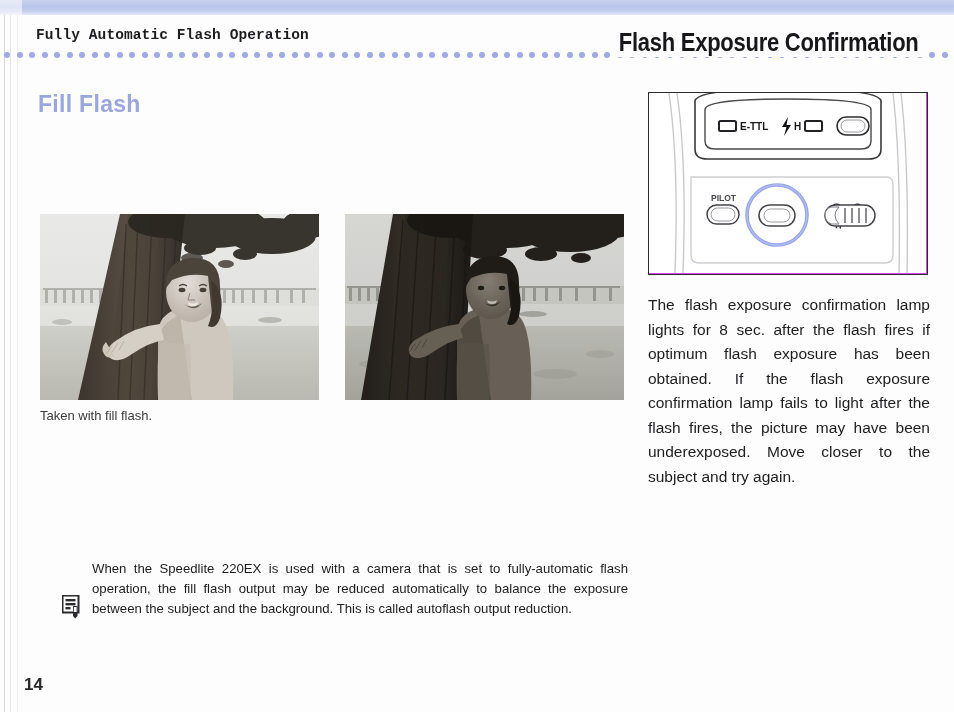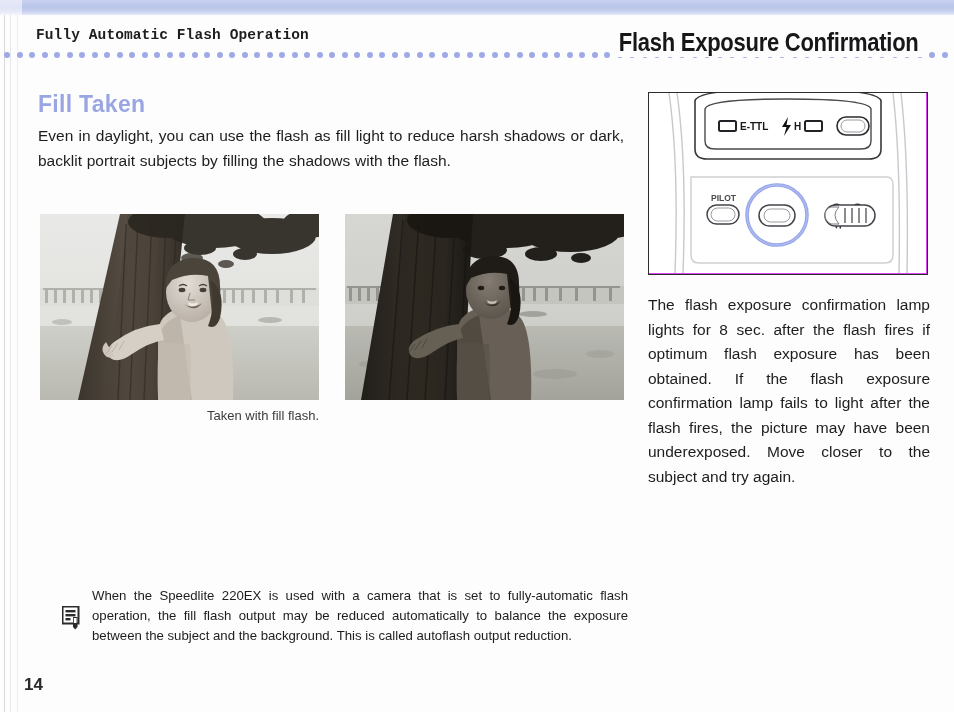--- a/index.html
+++ b/index.html
@@ -68,30 +68,30 @@
   .photo{
     position:absolute;top:0;width:279px;height:186px;
     overflow:hidden;background:#9b9b9b;
   }
   .photo.left{left:0;}
   .photo.right{left:305px;}
   .photo svg{display:block;width:279px;height:186px;}
 
   .captions{position:absolute;left:40px;top:408px;width:584px;height:18px;}
   .caption{
-    position:absolute;top:0;width:279px;text-align:right;
+    position:absolute;top:0;width:279px;text-align:left;
     font-size:13px;color:#3b3b3d;
   }
   .caption.left{left:0;}
   .caption.right{left:305px;}
 
   
   .note{
-    position:absolute;left:62px;top:586px;width:566px;
-    display:flex;gap:10px;align-items:center;
+    position:absolute;left:62px;top:559px;width:566px;
+    display:flex;gap:10px;align-items:flex-end;
   }
   .note-icon{flex:0 0 auto;width:20px;height:24px;margin-top:3px;}
   .note-text{
     font-size:13.2px;line-height:20px;color:#1d1d1f;text-align:justify;
   }
 
   .page-num{
     position:absolute;left:24px;top:675px;
     font-size:17px;font-weight:bold;color:#2a2a2c;
   }
@@ -197,22 +197,21 @@
       <div class="dot" style="left: 891.5px; background: rgb(159, 169, 230);"></div>
       <div class="dot" style="left: 904px; background: rgb(159, 169, 230);"></div>
       <div class="dot" style="left: 916.5px; background: rgb(159, 169, 230);"></div>
       <div class="dot" style="left: 929px; background: rgb(159, 169, 230);"></div>
       <div class="dot" style="left: 941.5px; background: rgb(159, 169, 230);"></div>
     </div>
 
   <div class="hdr-right">Flash Exposure Confirmation</div>
 
   <div class="col-left">
-    <h2 class="section-title">Fill Taken</h2>
-    <p class="body-text">Even in daylight, you can use the flash as fill light to reduce harsh shadows or dark, backlit portrait subjects by filling the shadows with the flash.</p>
+    <h2 class="section-title">Fill Flash</h2>
   </div>
 
   <div class="photos">
 
     <div class="photo left">
       <svg viewBox="0 0 279 186" xmlns="http://www.w3.org/2000/svg">
         <defs>
           <linearGradient id="skyA" x1="0" y1="0" x2="0" y2="1">
             <stop offset="0" stop-color="#e9e9e7"></stop>
               <stop offset="1" stop-color="#dcdcd8"></stop>

